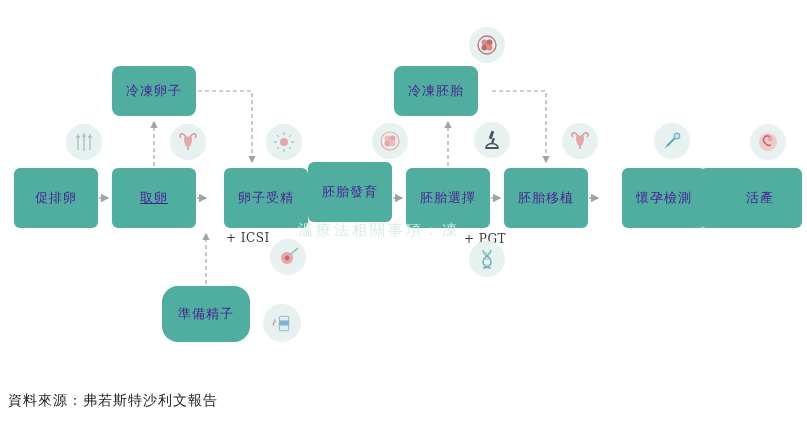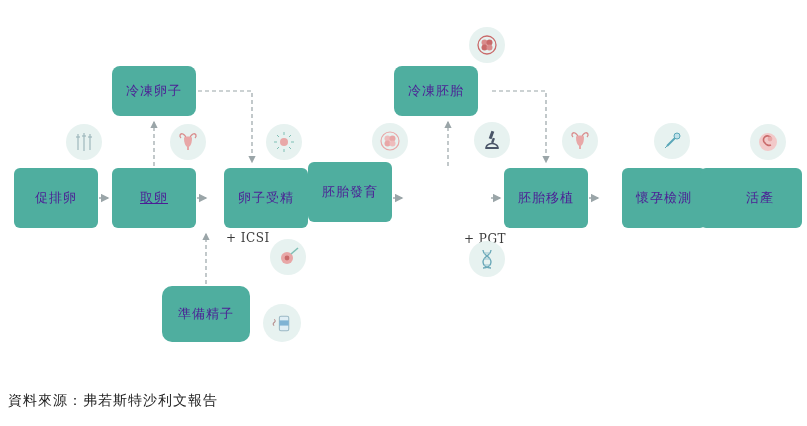--- a/index.html
+++ b/index.html
@@ -8,21 +8,21 @@
     font-family:"DejaVu Sans","Liberation Sans",sans-serif;
   }
   .arrows{position:absolute;left:0;top:0;pointer-events:none;}
   .box{
     position:absolute;width:84px;height:60px;border-radius:6px;
     background:var(--box-color,#4fae9f);color:#4c1d95;
     display:flex;align-items:center;justify-content:center;
     font-size:13px;letter-spacing:1px;text-align:center;line-height:1.3;
   }
   .box.branch{height:50px;border-radius:8px;}
-  .box.prep{width:88px;height:56px;border-radius:10px;}
+  .box.prep{width:88px;height:56px;border-radius:16px;}
   .circle{
     position:absolute;width:36px;height:36px;border-radius:50%;
     background:var(--icon-bg,#e7f2f0);
     display:flex;align-items:center;justify-content:center;
   }
   .circle.big{width:38px;height:38px;}
   .annot{
     position:absolute;font-family:"DejaVu Serif","Liberation Serif",serif;
     font-size:12px;color:#3a3a3a;letter-spacing:0.5px;
   }
@@ -81,20 +81,23 @@
   </div>
   <div class="box" style="left:112px;top:168px;text-decoration:underline;">
     <span>取卵</span>
   </div>
   <div class="box" style="left:224px;top:168px;">
     <span>卵子受精</span>
   </div>
   <div class="box" style="left:308px;top:162px;">
     <span>胚胎發育</span>
   </div>
+  <div class="box" style="left:406px;top:168px;">
+    <span>胚胎選擇</span>
+  </div>
   <div class="box" style="left:504px;top:168px;text-align:center;">
     <span>胚胎移植</span>
   </div>
   <div class="box" style="left:602px;top:168px;margin-left:20px;">
     <span>懷孕檢測</span>
   </div>
   <div class="box" style="left:700px;top:168px;padding-left:18px;">
     <span>活產</span>
   </div>
 
@@ -217,16 +220,17 @@
   </div>
 
   <div class="circle big" style="left:263px;top:304px;">
     <svg viewBox="0 0 24 24" width="25" height="25">
       <rect x="9" y="5" width="9" height="14" rx="1.5" fill="#dfeef5" stroke="#9ab8c4" stroke-width="1"></rect>
       <rect x="9" y="9" width="9" height="5" fill="#7fb3d4"></rect>
       <path d="M4,8 q2,1.5 0,3 q-2,1.5 0,3" stroke="#b48b8b" fill="none" stroke-width="1"></path>
     </svg>
   </div>
 
+  <div class="watermark">溫療法相關事項：凍</div>
 
   <div class="source">資料來源：弗若斯特沙利文報告</div>
 
 </div>
 
 </body></html>

